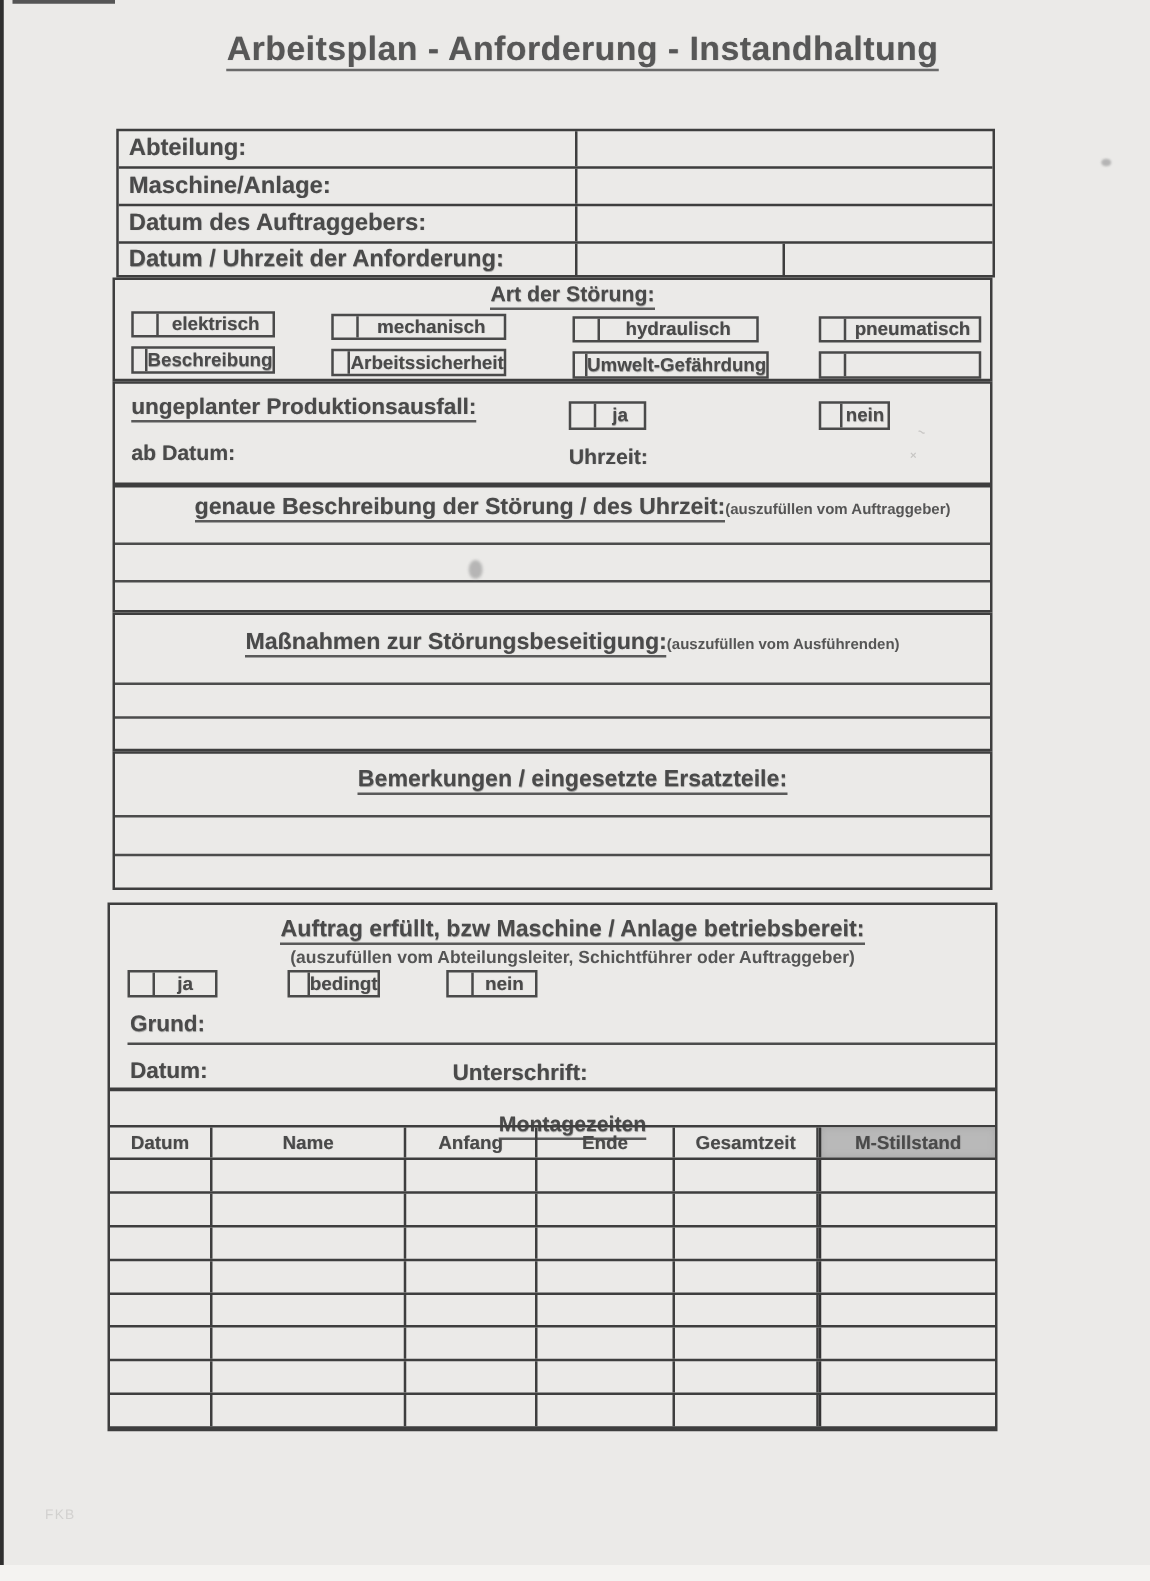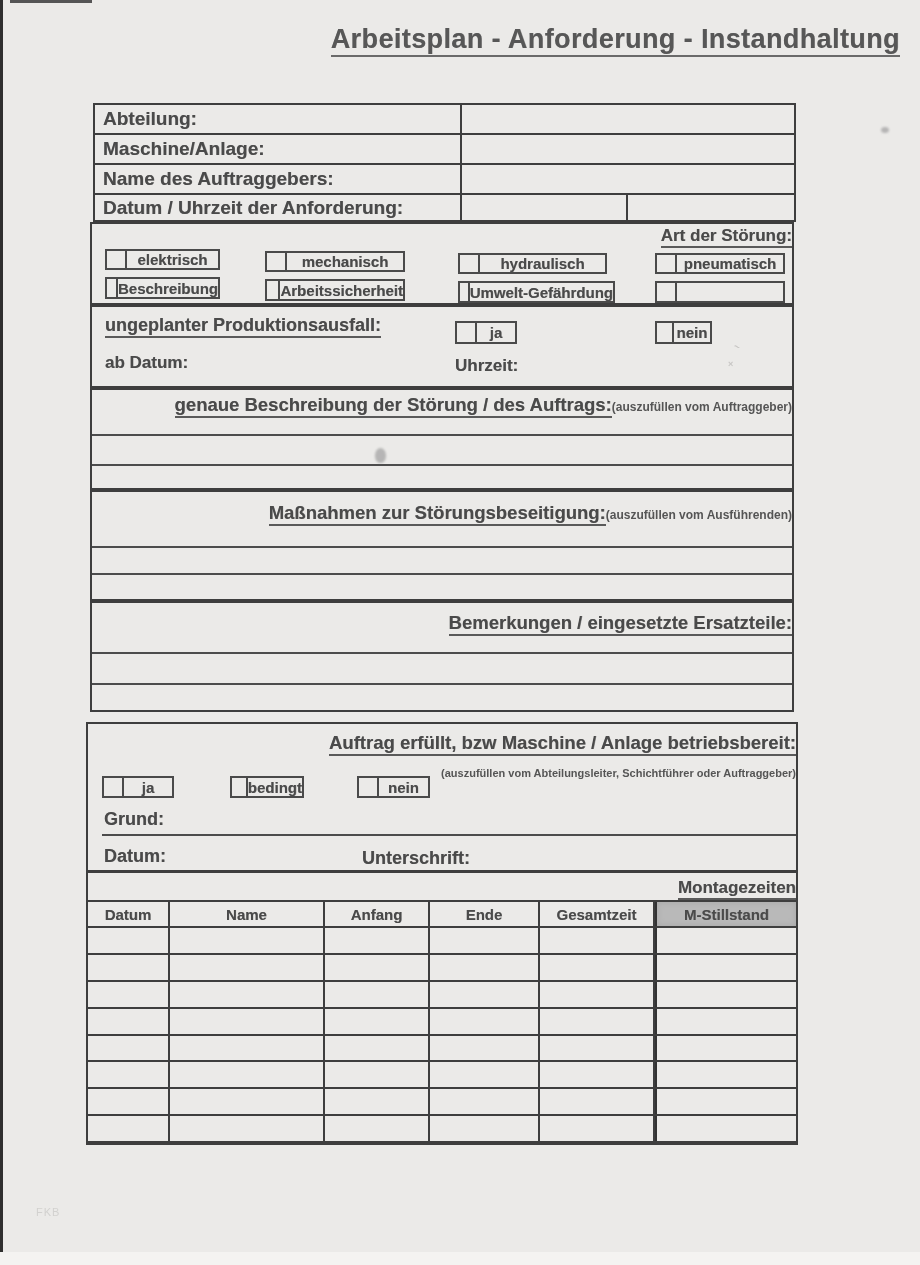--- a/index.html
+++ b/index.html
@@ -2,21 +2,21 @@
 <html><head>
 <meta charset="utf-8">
 <style>
   html,body{margin:0;padding:0;}
   .page{position:relative;width:920px;height:1265px;background:#ebeae8;overflow:hidden;
         font-family:"Liberation Sans","DejaVu Sans",sans-serif;color:#474747;}
   .abs{position:absolute;}
   .box{position:absolute;border:2px solid #3e3e3e;box-sizing:border-box;background:transparent;font-weight:bold;}
   .ink{color:#4a4a4a;text-shadow:0.3px 0.3px 0.6px rgba(90,90,90,0.55);}
   .u{border-bottom:2px solid #5a5a5a;padding-bottom:1px;}
-  .center{width:100%;text-align:right;}
+  .center{width:100%;text-align:center;margin-left:16px;}
   
   .frow{display:flex;box-sizing:border-box;border-top:2px solid #3e3e3e;}
   .frow:first-child{border-top:none;}
   .flabel{width:367px;border-right:2px solid #3e3e3e;display:flex;align-items:center;
           padding-left:8px;font-size:19px;box-sizing:border-box;}
   .fval{flex:1;}
   .fval-split{width:166px;border-right:2px solid #3e3e3e;box-sizing:border-box;}
   
   .opt{position:absolute;display:flex;border:2px solid #4a4a4a;box-sizing:border-box;background:transparent;}
   .opt .cb{width:20px;border-right:2px solid #4a4a4a;box-sizing:border-box;}
@@ -52,21 +52,21 @@
   <div class="box" style="left:93px;top:103px;width:703px;height:119px;display:flex;flex-direction:column;">
     <div class="frow" style="flex:1;">
       <div class="flabel ink">Abteilung:</div>
       <div class="fval"></div>
     </div>
     <div class="frow" style="flex:1;">
       <div class="flabel ink">Maschine/Anlage:</div>
       <div class="fval"></div>
     </div>
     <div class="frow" style="flex:1;">
-      <div class="flabel ink">Name des Auftraggebers:</div>
+      <div class="flabel ink">Datum des Auftraggebers:</div>
       <div class="fval"></div>
     </div>
     <div class="frow" style="flex:0 0 27px;">
       <div class="flabel ink">Datum / Uhrzeit der Anforderung:</div>
       <div class="fval-split"></div>
       <div class="fval"></div>
     </div>
   </div>
 
   <div class="box" style="left:90px;top:222px;width:704px;height:83px;">
@@ -120,21 +120,21 @@
       <span class="olbl ink">nein</span>
     </div>
     <span class="abs ink" style="left:13px;top:46px;font-size:17px;">ab Datum:</span>
     <span class="abs ink" style="left:363px;top:49px;font-size:17px;">Uhrzeit:</span>
     <span class="abs faint" style="left:642px;top:34px;font-size:10px;transform:rotate(20deg);">~</span>
     <span class="abs faint" style="left:636px;top:52px;font-size:9px;">×</span>
   </div>
 
   <div class="box" style="left:90px;top:388px;width:704px;height:102px;">
     <div class="abs center" style="top:4px;">
-      <span class="u ink h18">genaue Beschreibung der Störung / des Auftrags:</span><span class="note">(auszufüllen vom Auftraggeber)</span>
+      <span class="u ink h18">genaue Beschreibung der Störung / des Uhrzeit:</span><span class="note">(auszufüllen vom Auftraggeber)</span>
     </div>
     <div class="wline" style="top:44px;"></div>
     <div class="wline" style="top:74px;"></div>
     <div class="abs" style="left:283px;top:58px;width:11px;height:15px;background:#9a9a9a;border-radius:50% 50% 45% 45%;filter:blur(1.1px);opacity:.65;"></div>
   </div>
 
   <div class="box" style="left:90px;top:490px;width:704px;height:111px;">
     <div class="abs center" style="top:10px;">
       <span class="u ink h18">Maßnahmen zur Störungsbeseitigung:</span><span class="note">(auszufüllen vom Ausführenden)</span>
     </div>
@@ -147,21 +147,21 @@
       <span class="u ink h18">Bemerkungen / eingesetzte Ersatzteile:</span>
     </div>
     <div class="wline" style="top:49px;"></div>
     <div class="wline" style="top:80px;"></div>
   </div>
 
   <div class="box" style="left:86px;top:722px;width:712px;height:423px;border-bottom-width:4px;">
     <div class="abs center" style="top:8px;">
       <span class="u ink h18">Auftrag erfüllt, bzw Maschine / Anlage betriebsbereit:</span>
     </div>
-    <div class="abs center note" style="top:43px;font-size:11px;">(auszufüllen vom Abteilungsleiter, Schichtführer oder Auftraggeber)</div>
+    <div class="abs center note" style="top:33px;font-size:14px;">(auszufüllen vom Abteilungsleiter, Schichtführer oder Auftraggeber)</div>
 
     <div class="opt" style="left:14px;top:52px;width:72px;height:22px;">
       <span class="cb"></span>
       <span class="olbl ink">ja</span>
     </div>
     <div class="opt" style="left:142px;top:52px;width:74px;height:22px;">
       <span class="cb" style="width:17px;"></span>
       <span class="olbl ink">bedingt</span>
     </div>
     <div class="opt" style="left:269px;top:52px;width:73px;height:22px;">
@@ -170,21 +170,21 @@
     </div>
 
     <span class="abs ink" style="left:16px;top:85px;font-size:18px;">Grund:</span>
     <div class="abs" style="left:14px;top:110px;width:694px;height:2px;background:#4c4c4c;"></div>
 
     <span class="abs ink" style="left:16px;top:122px;font-size:18px;">Datum:</span>
     <span class="abs ink" style="left:274px;top:124px;font-size:18px;">Unterschrift:</span>
 
     <div class="abs" style="left:0;top:146px;width:100%;height:3px;background:#3e3e3e;"></div>
 
-    <div class="abs center" style="top:154px;">
+    <div class="abs center" style="top:166px;">
       <span class="u ink" style="font-size:17px;">Montagezeiten</span>
     </div>
 
     <div class="mtable" style="left:0;top:176px;width:708px;height:241px;border-top:2px solid #3e3e3e;">
       <div class="mrow mhead">
         <div class="mcell c1 ink">Datum</div>
         <div class="mcell c2 ink">Name</div>
         <div class="mcell c3 ink">Anfang</div>
         <div class="mcell c4 ink">Ende</div>
         <div class="mcell c5 ink">Gesamtzeit</div>

